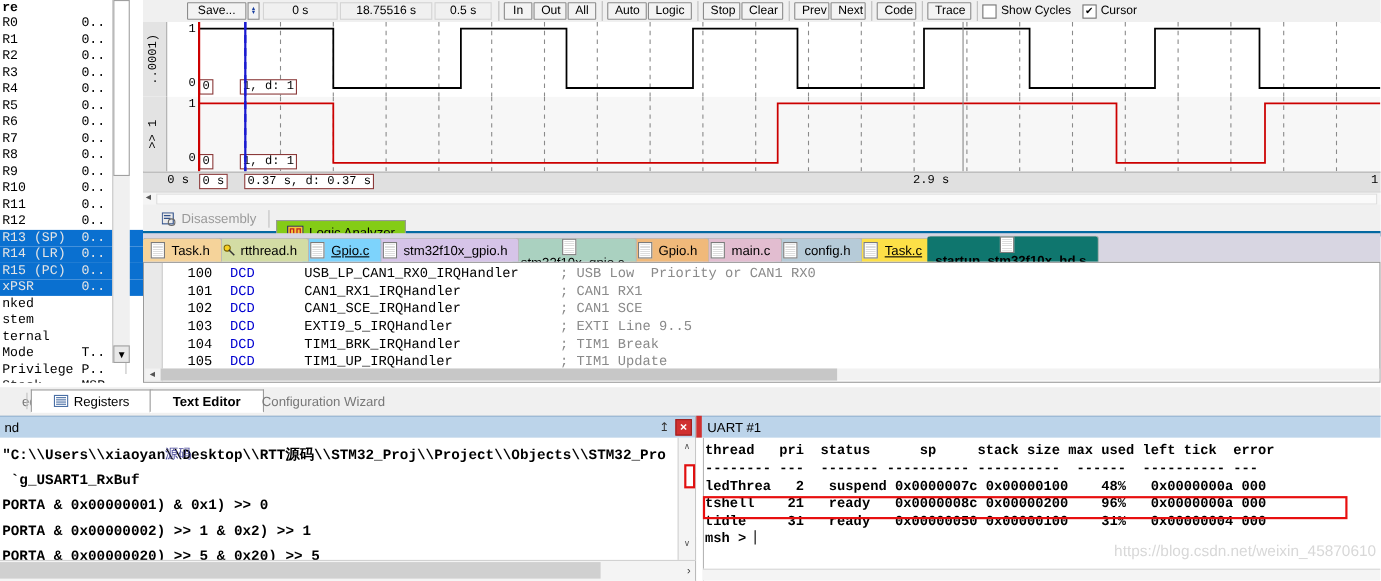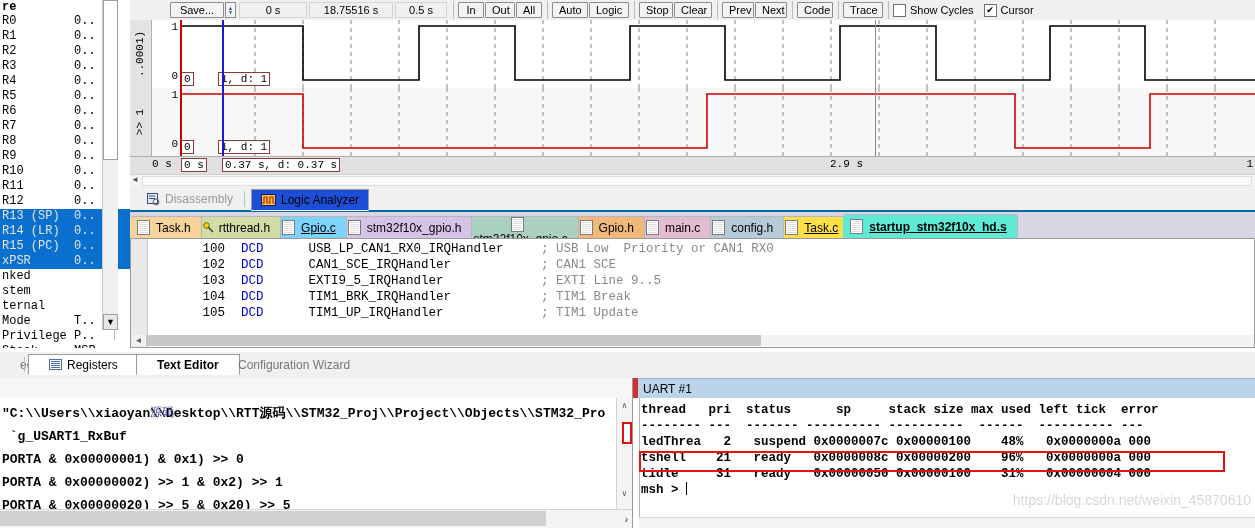--- a/index.html
+++ b/index.html
@@ -45,39 +45,39 @@
   #wave-axis{left:130px;top:156px;width:1125px;height:18px;background:#e0e0e0;border-top:1px solid #b0b0b0;}
   .tagbox{border:1px solid #8b3a3a;background:#fff;font-family:"Liberation Mono",monospace;font-size:11px;
       line-height:12px;height:14px;padding:0 2px;box-sizing:border-box;white-space:nowrap;}
   #la-hscroll{left:130px;top:174px;width:1125px;height:12px;background:#f5f5f5;border-top:1px solid #cfcfcf;}
 
   
   #view-tabs{left:130px;top:186px;width:1125px;height:24px;background:#f0f0f0;border-bottom:5px solid #0369a1;
       display:flex;align-items:flex-end;}
   .vtab{height:22px;display:flex;align-items:center;padding:0 9px;font-size:12px;margin-right:2px;box-sizing:border-box;}
   .vtab.inactive{color:#999;}
-  .vtab.active{background:#1d4ed8;border:1px solid #9a9a9a;border-bottom:1px solid #fff;position:relative;top:1px;}
+  .vtab.active{background:#84cc16;border:1px solid #9a9a9a;border-bottom:1px solid #fff;position:relative;top:12px;}
 
   
   #file-tabs{left:130px;top:212px;width:1125px;height:26px;background:#d8d6e2;display:flex;align-items:flex-end;overflow:hidden;}
   .ftab{height:22px;display:flex;align-items:center;padding:0 10px 0 7px;font-size:12px;
       border-top-left-radius:3px;border-top-right-radius:3px;margin-right:-6px;position:relative;
       border-top:1px solid #b7b7b7;border-right:1px solid #b7b7b7;white-space:nowrap;box-sizing:border-box;}
   .ftab .ficon{width:11px;height:13px;background:#fff;border:1px solid #7b7b7b;margin-right:6px;position:relative;flex:none;}
   .ftab .ficon::after{content:"";position:absolute;left:1px;top:1px;right:1px;bottom:1px;
       background:repeating-linear-gradient(0deg,#ddd 0 1px,#fff 1px 2px);}
   .ftab.active{height:24px;font-weight:bold;}
   .ftab.active .lbl{text-decoration:underline;}
   .keyicon{width:11px;height:11px;margin-right:5px;position:relative;flex:none;}
 
   
   #editor{left:130px;top:238px;width:1125px;height:110px;background:#fff;border:1px solid #9a9a9a;box-sizing:border-box;overflow:hidden;}
   #gutter{left:0;top:0;width:16px;height:100%;background:#e9e9e9;border-right:1px solid #cdcdcd;}
   .cline{height:16px;line-height:16px;font-family:"Liberation Mono",monospace;font-size:12.5px;white-space:pre;}
-  .lnum{display:inline-block;width:62px;text-align:right;color:#000;padding-left:32px;}
+  .lnum{display:inline-block;width:62px;text-align:right;color:#000;}
   .c-pad{display:inline-block;width:16px;}
   .kw{color:#0000d0;}
   .sym{color:#000;}
   .cmt{color:#8a8a8a;}
   #ed-hscroll{left:1px;bottom:1px;width:1123px;height:11px;background:#f2f2f2;}
   #ed-hthumb{left:14px;top:0;width:615px;height:11px;background:#c7c7c7;}
   #ed-larrow{left:0;top:0;width:13px;height:11px;font-size:8px;display:flex;align-items:center;justify-content:center;color:#555;}
 
   
   #lower-tabs{left:0;top:352px;width:1255px;height:26px;background:#f0f0f0;border-bottom:1px solid #9a9a9a;}
@@ -405,30 +405,31 @@
       <span class="lbl">main.c</span>
     </div>
     <div class="ftab" style="background: rgb(182, 203, 216); z-index: 13;">
       <span class="ficon"></span>
       <span class="lbl">config.h</span>
     </div>
     <div class="ftab" style="background: #fde047; z-index: 12; text-decoration: underline;">
       <span class="ficon"></span>
       <span class="lbl">Task.c</span>
     </div>
-    <div class="ftab active" style="background: #5eead4; z-index: 50;">
+    <div class="ftab active" style="background: #0f766e; z-index: 50; flex-direction: column;">
       <span class="ficon"></span>
       <span class="lbl">startup_stm32f10x_hd.s</span>
     </div>
   </div>
 
 <div class="abs" id="editor">
   <div class="abs" id="gutter"></div>
   <div class="abs" id="code-lines" style="left:0;top:2px;">
       <div class="cline"><span class="lnum">100</span><span class="c-pad">     </span><span class="kw">DCD</span><span>      </span><span class="sym">USB_LP_CAN1_RX0_IRQHandler</span><span>     </span><span class="cmt">; USB Low  Priority or CAN1 RX0</span></div>
+      <div class="cline"><span class="lnum">101</span><span class="c-pad">     </span><span class="kw">DCD</span><span>      </span><span class="sym">CAN1_RX1_IRQHandler</span><span>            </span><span class="cmt">; CAN1 RX1</span></div>
       <div class="cline"><span class="lnum">102</span><span class="c-pad">     </span><span class="kw">DCD</span><span>      </span><span class="sym">CAN1_SCE_IRQHandler</span><span>            </span><span class="cmt">; CAN1 SCE</span></div>
       <div class="cline"><span class="lnum">103</span><span class="c-pad">     </span><span class="kw">DCD</span><span>      </span><span class="sym">EXTI9_5_IRQHandler</span><span>             </span><span class="cmt">; EXTI Line 9..5</span></div>
       <div class="cline"><span class="lnum">104</span><span class="c-pad">     </span><span class="kw">DCD</span><span>      </span><span class="sym">TIM1_BRK_IRQHandler</span><span>            </span><span class="cmt">; TIM1 Break</span></div>
       <div class="cline"><span class="lnum">105</span><span class="c-pad">     </span><span class="kw">DCD</span><span>      </span><span class="sym">TIM1_UP_IRQHandler</span><span>             </span><span class="cmt">; TIM1 Update</span></div>
     </div>
   <div class="abs" id="ed-hscroll">
     <div class="abs" id="ed-larrow">◄</div>
     <div class="abs" id="ed-hthumb"></div>
   </div>
 </div>
@@ -443,20 +444,25 @@
         <i></i>
         <i></i>
       </span>
     <span style="font-weight:normal">Registers</span>
   </div>
   <div class="abs ltab active" style="left:136px;top:2px;">Text Editor</div>
   <div class="abs ltab inactive" style="left:218px;top:2px;">Configuration Wizard</div>
 </div>
 
 <div class="abs" id="cmd-panel">
+  <div id="cmd-title">
+    <span class="ttl">nd</span>
+    <span class="pin-btn">↥</span>
+    <span class="close-btn">×</span>
+  </div>
   <div class="abs" id="cmd-body">
     <div id="cmd-lines" style="padding-top:4px;">
         <div class="cmdline">"C:\\Users\\xiaoyan\\Desktop\\RTT源码\\STM32_Proj\\Project\\Objects\\STM32_Pro</div>
         <div class="cmdline"> `g_USART1_RxBuf</div>
         <div class="cmdline">PORTA &amp; 0x00000001) &amp; 0x1) &gt;&gt; 0</div>
         <div class="cmdline">PORTA &amp; 0x00000002) &gt;&gt; 1 &amp; 0x2) &gt;&gt; 1</div>
         <div class="cmdline">PORTA &amp; 0x00000020) &gt;&gt; 5 &amp; 0x20) &gt;&gt; 5</div>
       </div>
     <div class="abs" id="cmd-watermark">源码</div>
   </div>

